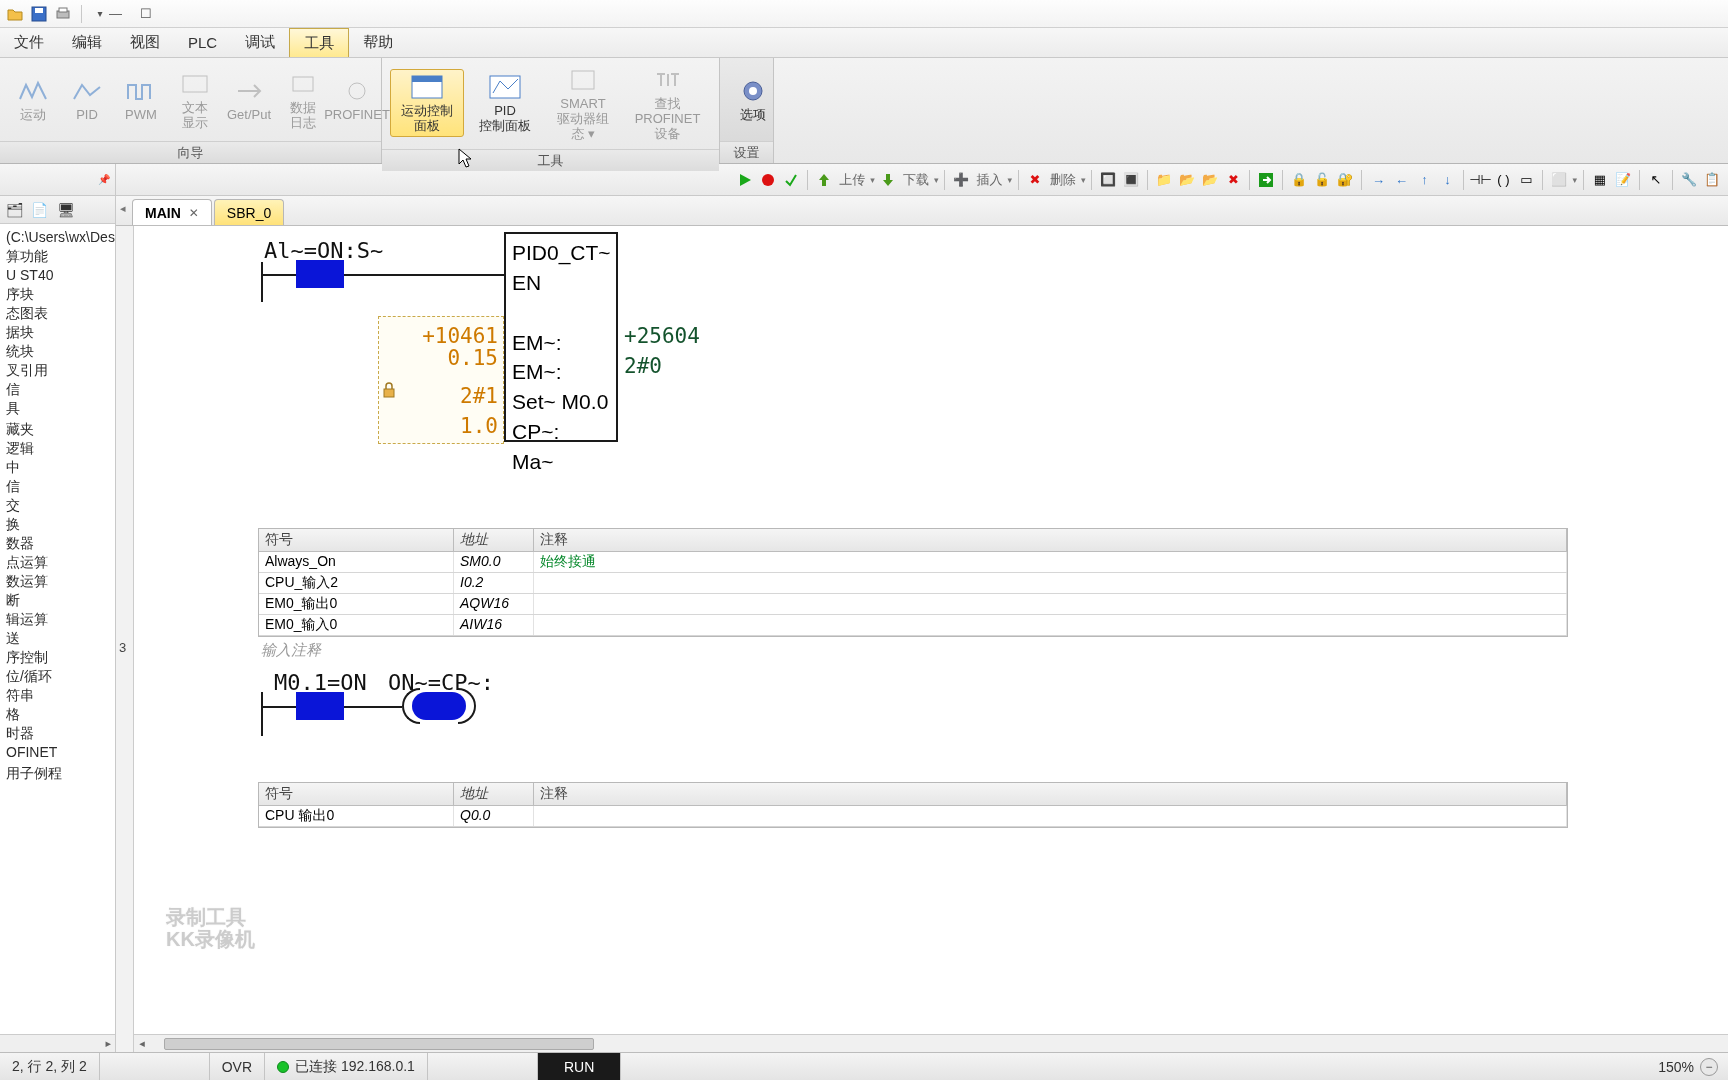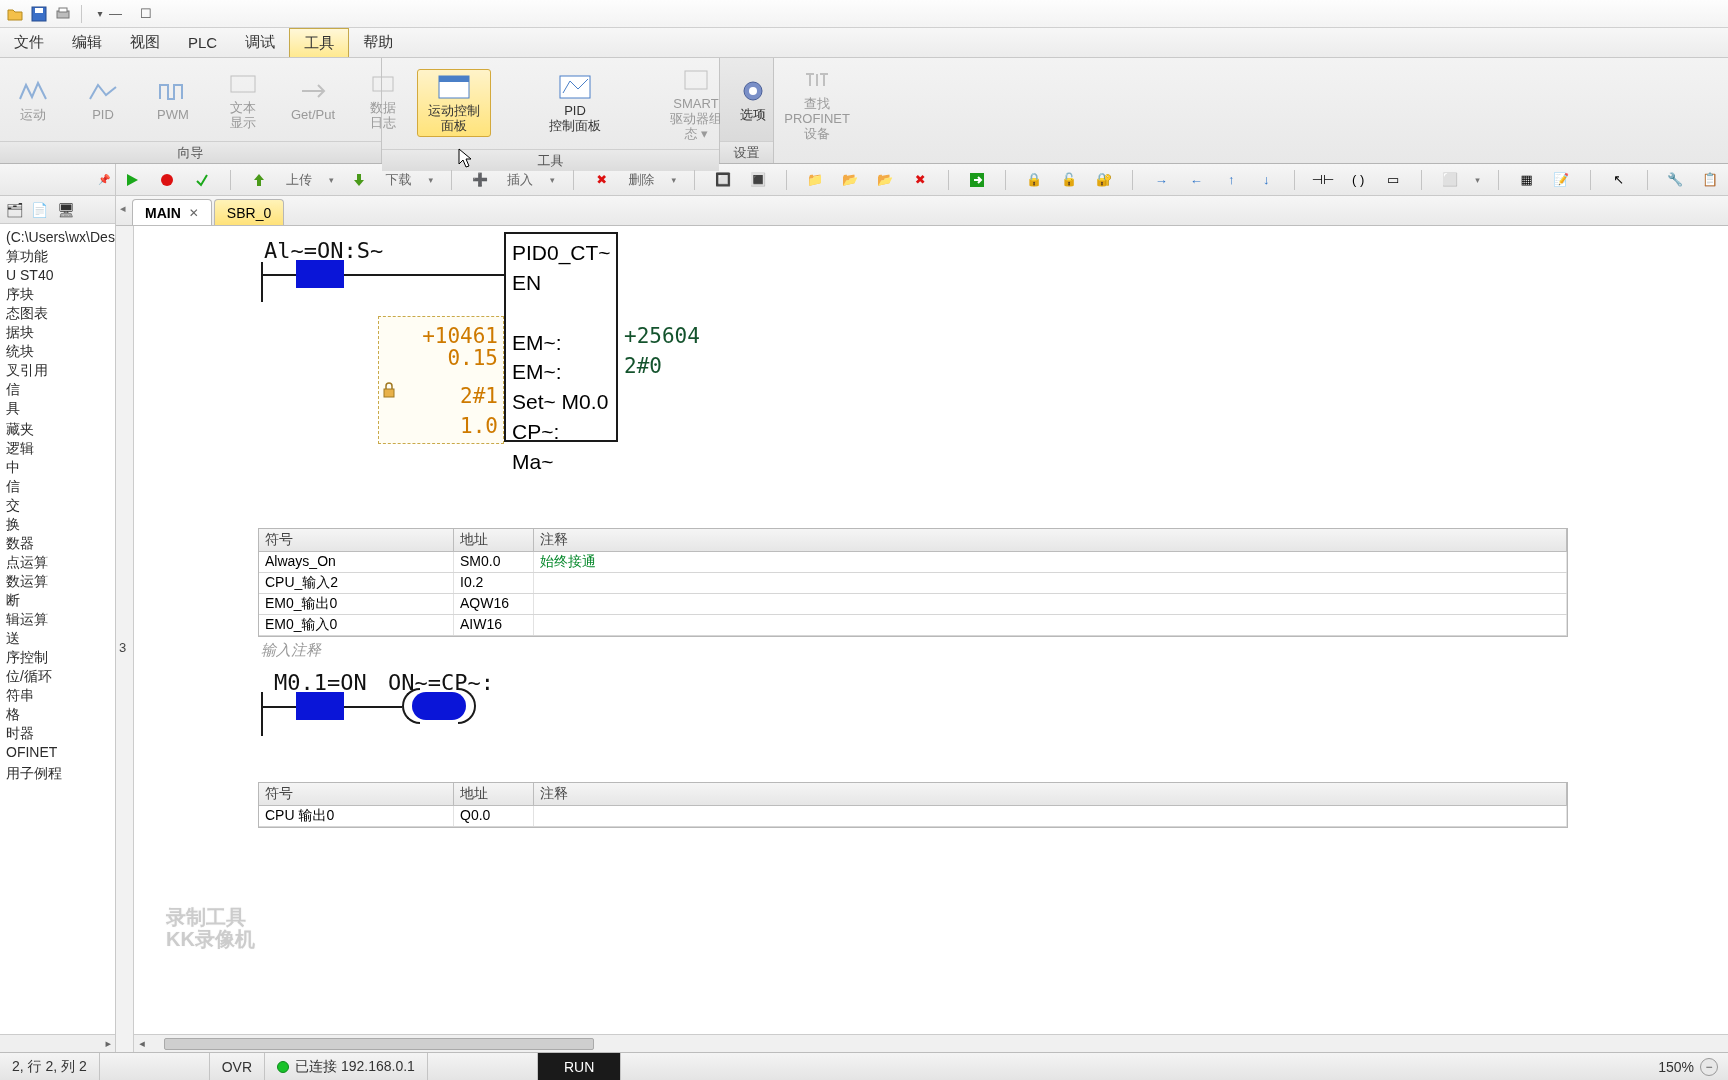--- a/index.html
+++ b/index.html
@@ -14,35 +14,35 @@
 .winbtns { display:flex; gap:18px; align-items:center; color:#555; }
 
 
 .menubar { height:30px; background:linear-gradient(#f7f7f7,#ececec); border-bottom:1px solid #c9c9c9; display:flex; align-items:stretch; }
 .menu-item { padding:0 14px; display:flex; align-items:center; color:#333; font-size:15px; cursor:pointer; }
 .menu-item.active { background:linear-gradient(#fff7d8,#ffe990); border:1px solid #c6a94a; border-bottom:none; }
 
 
 .ribbon { height:106px; background:linear-gradient(#f3f3f3,#e8e8e8); border-bottom:1px solid #b5b5b5; display:flex; }
 .ribbon-group { border-right:1px solid #c4c4c4; display:flex; flex-direction:column; }
-.ribbon-items { flex:1; display:flex; align-items:center; padding:4px 8px; gap:20px; }
+.ribbon-items { flex:1; display:flex; align-items:center; padding:4px 8px; gap:4px; }
 .ribbon-label { height:22px; background:linear-gradient(#eaeaea,#dcdcdc); text-align:center; font-size:13px; color:#555; border-top:1px solid #cfcfcf; line-height:22px; }
 .ribbon-btn { display:flex; flex-direction:column; align-items:center; gap:2px; padding:2px 6px; min-width:50px; cursor:pointer; border:1px solid transparent; border-radius:3px; }
 .ribbon-btn.hover { background:linear-gradient(#fff3c9,#ffe37a); border:1px solid #d3a93c; }
-.ribbon-btn.wide { min-width:74px;margin-left:27px; }
+.ribbon-btn.wide { min-width:74px; }
 .ribbon-btn .lbl { font-size:13px; color:#333; text-align:center; line-height:1.15; }
 .ribbon-icon { width:34px; height:30px; display:flex; align-items:center; justify-content:center; }
 .ribbon-group.settings { background:linear-gradient(#eaeaea,#d6d6d6); }
 .ribbon-btn.disabled .lbl { color:#9a9a9a; }
 
 
 .toolrow { height:32px; background:linear-gradient(#f6f6f6,#e9e9e9); border-bottom:1px solid #c9c9c9; display:flex; align-items:center; }
 .left-pane-toolbar { width:116px; height:100%; border-right:1px solid #c9c9c9; display:flex; align-items:center; justify-content:flex-end; padding:0 4px; gap:2px; }
 .pin { font-size:10px; color:#777; }
-.toolrow-main { flex:1; display:flex; align-items:center; gap:15px; padding:0 6px; }
+.toolrow-main { flex:1; display:flex; align-items:center; gap:3px; padding:0 6px;justify-content:flex-end; }
 .tb-btn { width:20px; height:20px; display:flex; align-items:center; justify-content:center; cursor:pointer; border-radius:2px; }
 .tb-sep { width:1px; height:20px; background:#c4c4c4; margin:0 3px; }
 .tb-label { font-size:13px; color:#666; padding:0 2px; }
 
 
 .body { display:flex; height:calc(100% - 28px - 30px - 106px - 32px - 28px); }
 .sidebar { width:116px; background:#fff; border-right:1px solid #c9c9c9; overflow:hidden; font-size:14px; color:#333; position:relative; }
 .side-top { height:28px; background:linear-gradient(#f4f4f4,#e6e6e6); border-bottom:1px solid #ccc; display:flex; align-items:center; gap:8px; padding:0 6px; }
 .side-tree { padding:4px 0 0 2px; }
 .side-node { padding:1px 0 1px 4px; white-space:nowrap; font-size:14px; line-height:17px; color:#2c2c2c; }
@@ -72,21 +72,21 @@
 .lock-icn { position:absolute; left:265px; top:156px; width:18px; height:18px; }
 .sel-box { position:absolute; left:262px; top:90px; width:126px; height:128px; border:1px dashed #c9a94a; background:rgba(255,240,180,0.15); }
 
 
 .symtable { position:absolute; left:142px; right:160px; border:1px solid #b8b8b8; background:#fff; font-size:14px; }
 .symtable .hdr { display:flex; background:linear-gradient(#f5f5f5,#e6e6e6); border-bottom:1px solid #bcbcbc; }
 .symtable .hdr div { padding:2px 6px; border-right:1px solid #bcbcbc; color:#444; }
 .symtable .row { display:flex; border-bottom:1px solid #d6d6d6; }
 .symtable .row div { padding:1px 6px; border-right:1px solid #e2e2e2; font-size:14px; }
 .col-sym { width:195px; }
-.col-addr { width:80px; }
+.col-addr { width:80px;font-style:italic; }
 .col-cmt { flex:1; }
 .green { color:#0a8a2e; }
 
 
 .net3-comment { position:absolute; left:145px; top:415px; color:#9a9a9a; font-size:15px; font-style:italic; }
 .net3-label { position:absolute; left:158px; top:444px; font-size:22px; font-family:Consolas,monospace; color:#111; }
 .rail3 { position:absolute; left:145px; top:466px; width:2px; height:44px; background:#1a1a1a; }
 .wire3a { position:absolute; left:145px; top:480px; width:35px; height:2px; background:#1a1a1a; }
 .contact3 { position:absolute; left:180px; top:466px; width:48px; height:28px; background:#0a15d8; }
 .wire3b { position:absolute; left:228px; top:480px; width:58px; height:2px; background:#1a1a1a; }

